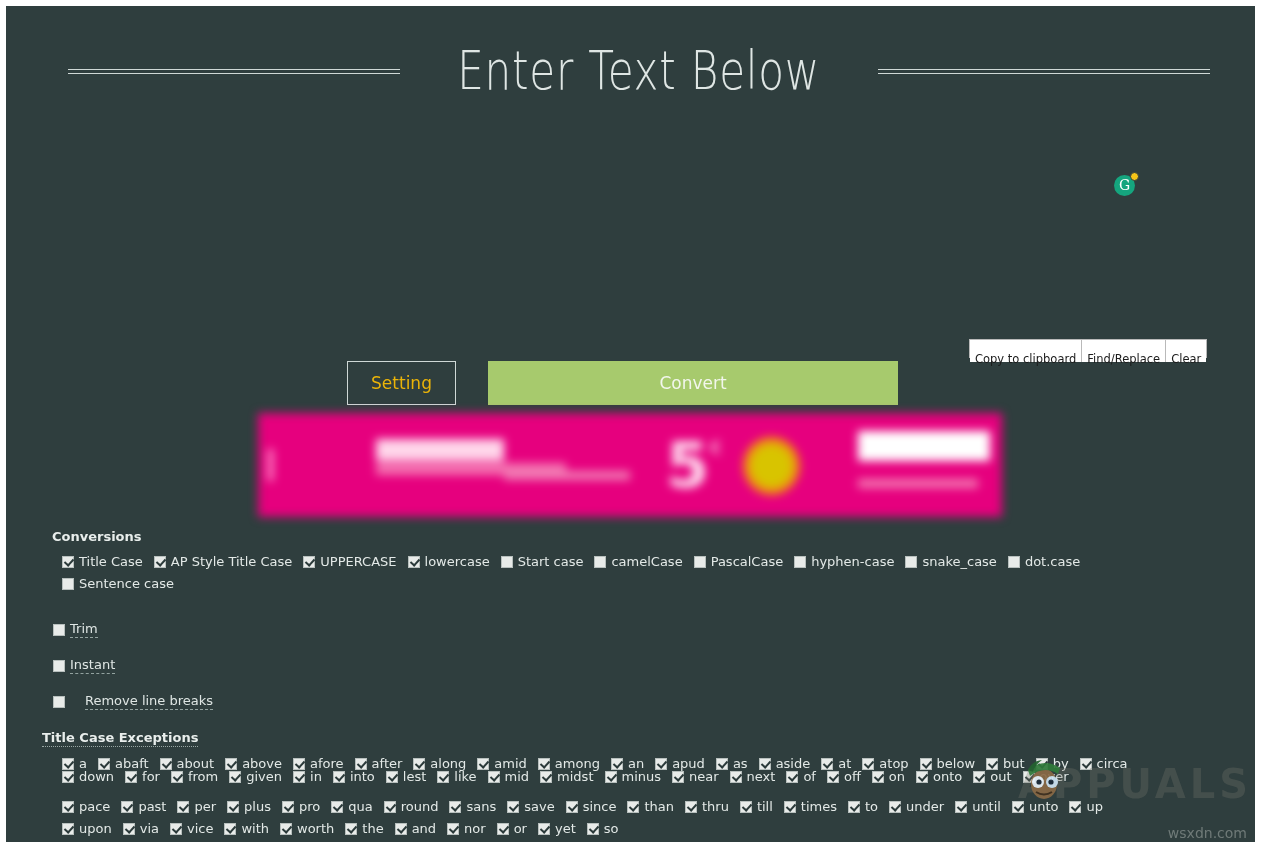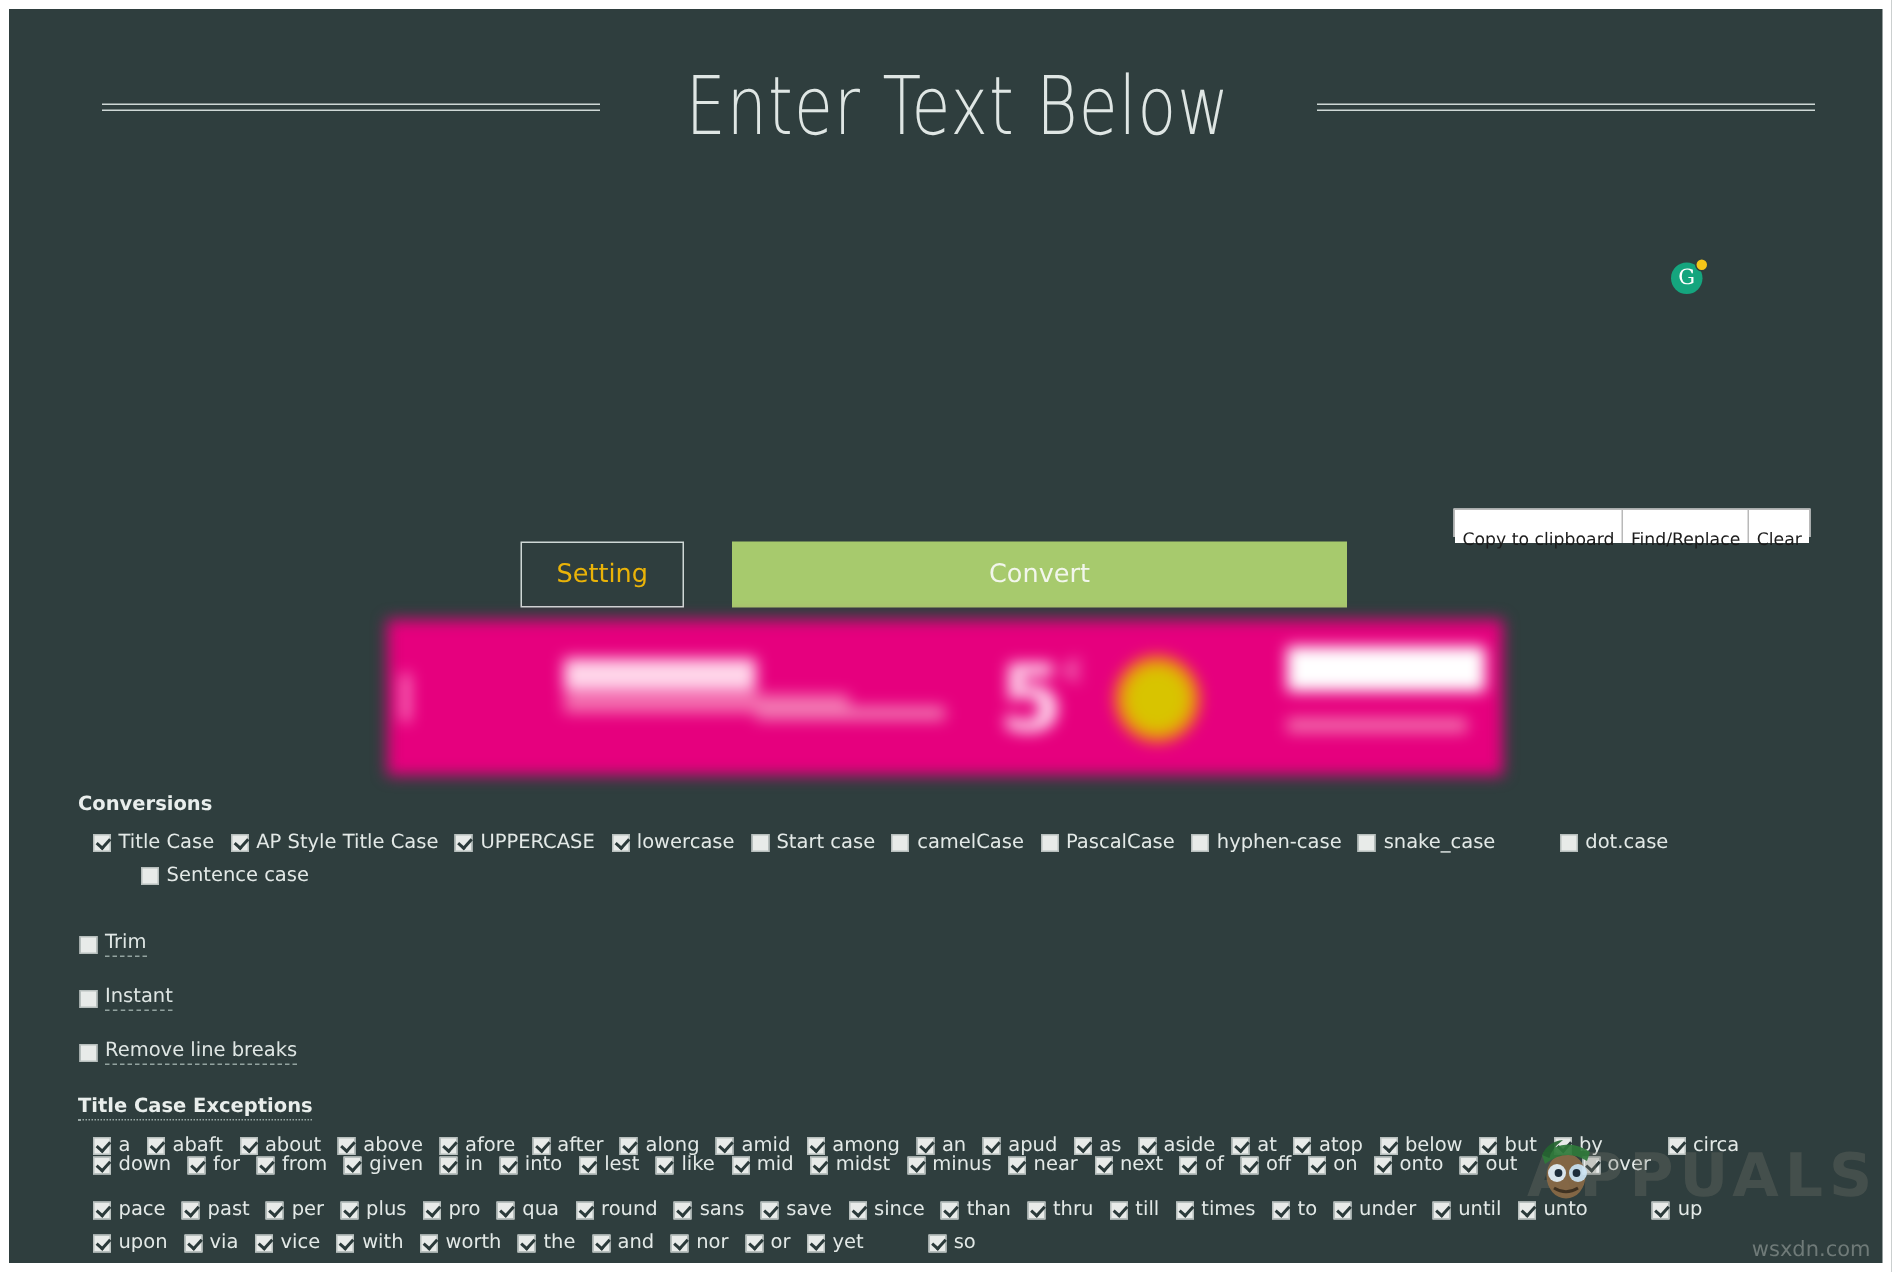--- a/index.html
+++ b/index.html
@@ -214,21 +214,21 @@
     color: #e3e9e7;
     font-size: 13px;
     font-family: "DejaVu Sans", "Liberation Sans", sans-serif;
     white-space: nowrap;
   }
   .cb-item {
     display: inline-flex;
     align-items: center;
     margin-right: 11px;
   }
-  .cb-item:last-child { margin-right: 0; margin-left: 32px; }
+  .cb-item:last-child { margin-right: 0; }
   .cb {
     width: 12px;
     height: 12px;
     background: #e8ebe9;
     border: 1px solid #b7bfbd;
     box-sizing: border-box;
     margin-right: 5px;
     position: relative;
     flex: 0 0 auto;
   }
@@ -382,26 +382,26 @@
     </div>
 
   <div class="opt" style="left:47px; top:616px;">
     <span class="cb"></span>
     <span class="opt-label">Trim</span>
   </div>
   <div class="opt" style="left:47px; top:652px;">
     <span class="cb"></span>
     <span class="opt-label">Instant</span>
   </div>
-  <div class="opt" style="left:47px; top:688px;">
+  <div class="opt" style="left:47px; top:688px;gap:15px;">
     <span class="cb"></span>
     <span class="opt-label">Remove line breaks</span>
   </div>
 
-  <div class="sec-h dotted" style="left:46px; top:724px;text-align:center;">Title Case Exceptions</div>
+  <div class="sec-h dotted" style="left:36px; top:724px;text-align:center;">Title Case Exceptions</div>
   <div class="cb-row" id="exc-row-0" style="left:56px; top:751px;">
       <span class="cb-item">
         <span class="cb on"></span>
         <span class="cb-label">a</span>
       </span>
       <span class="cb-item">
         <span class="cb on"></span>
         <span class="cb-label">abaft</span>
       </span>
       <span class="cb-item">

